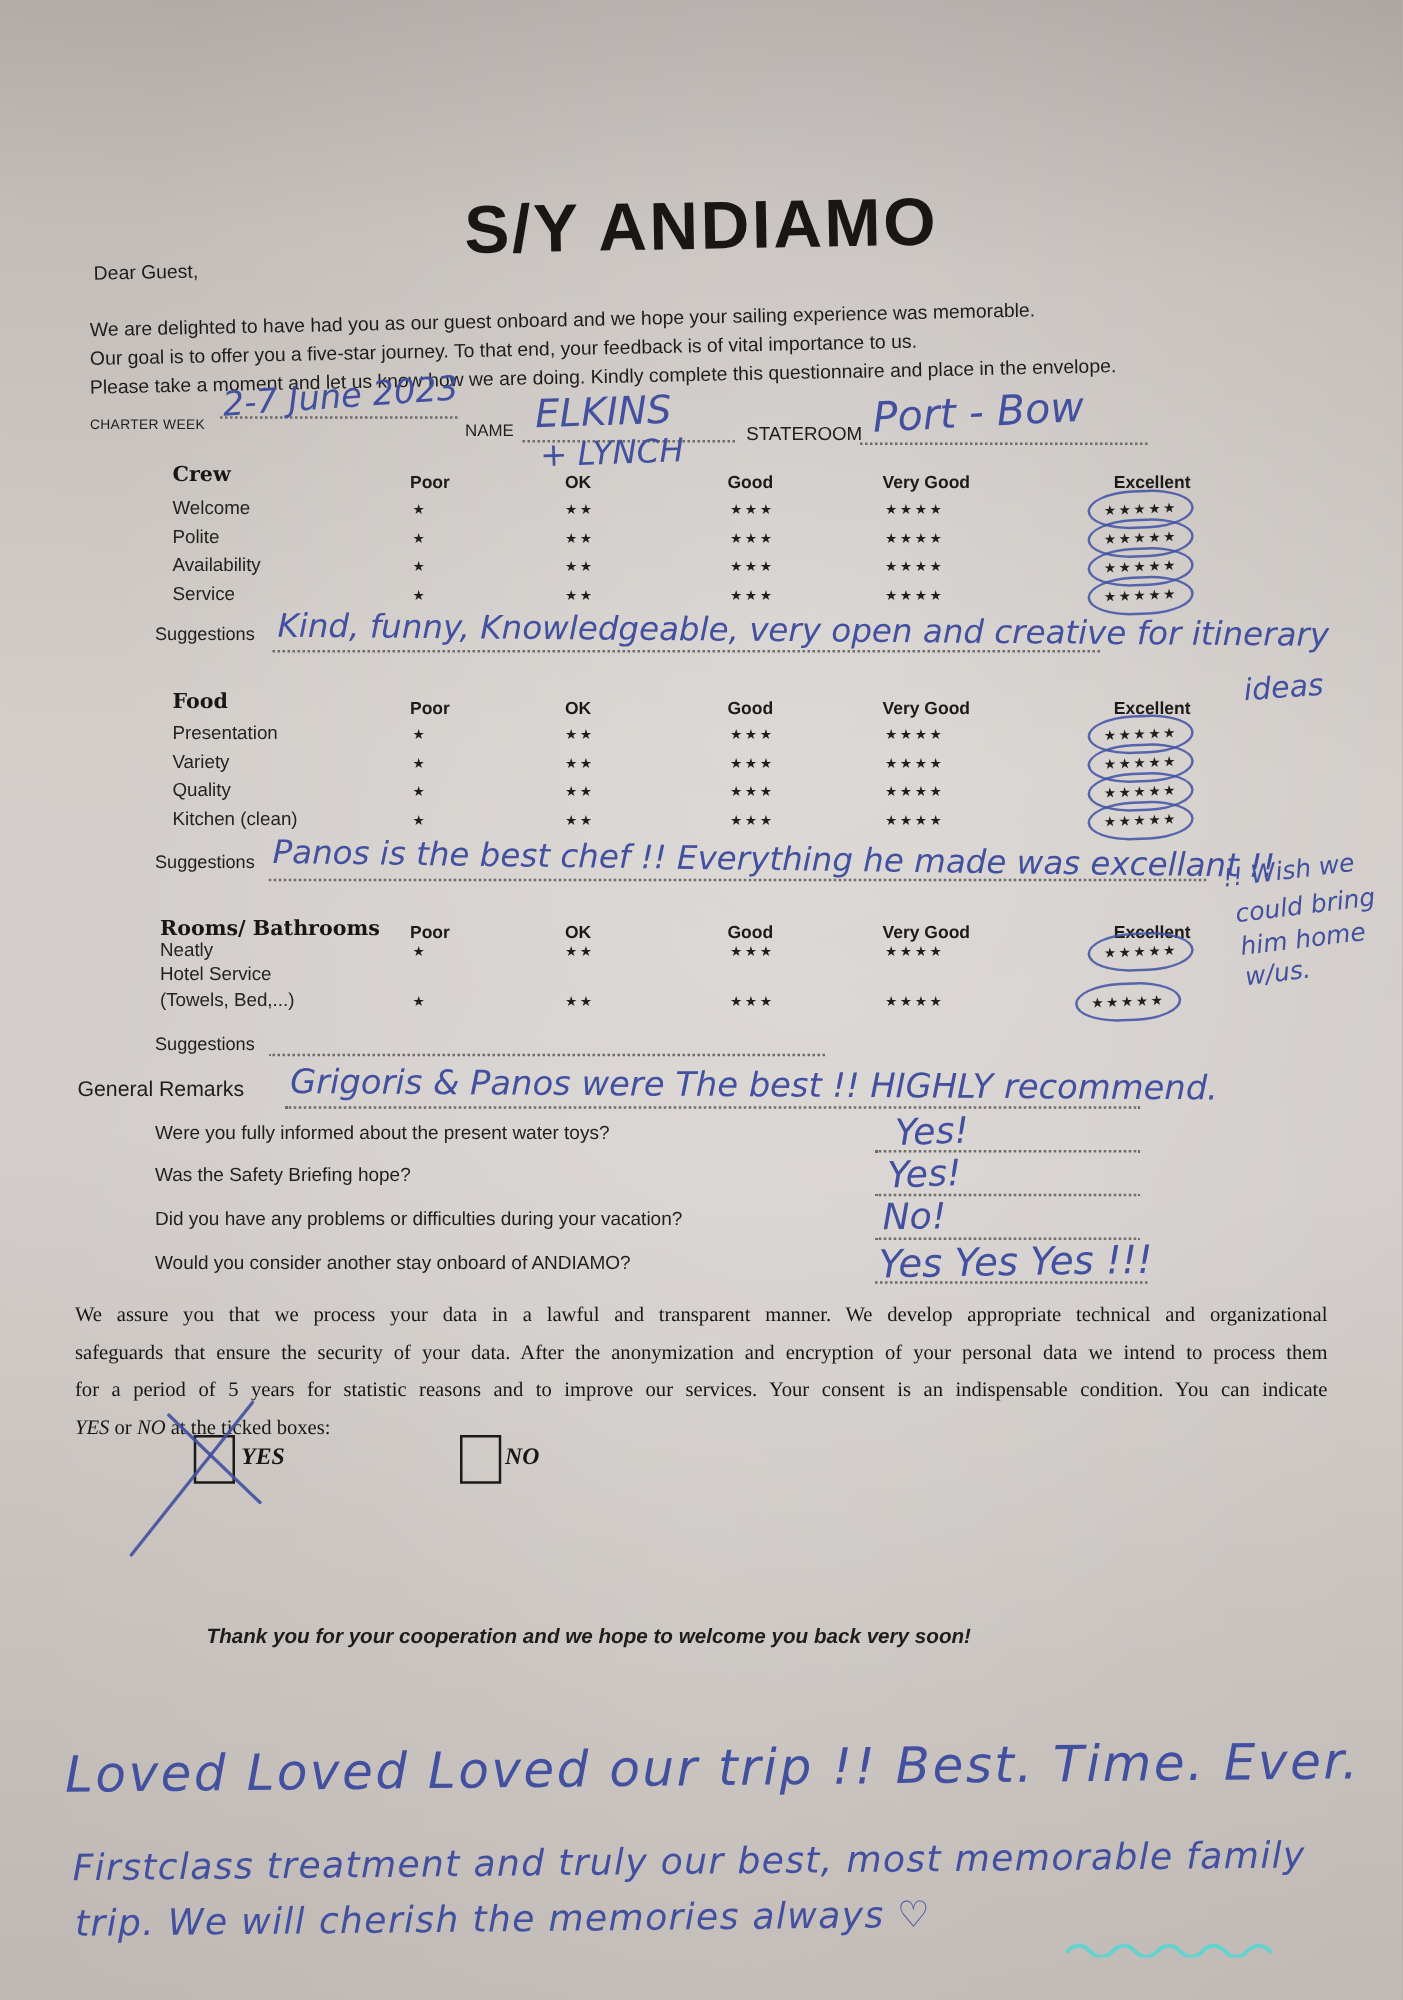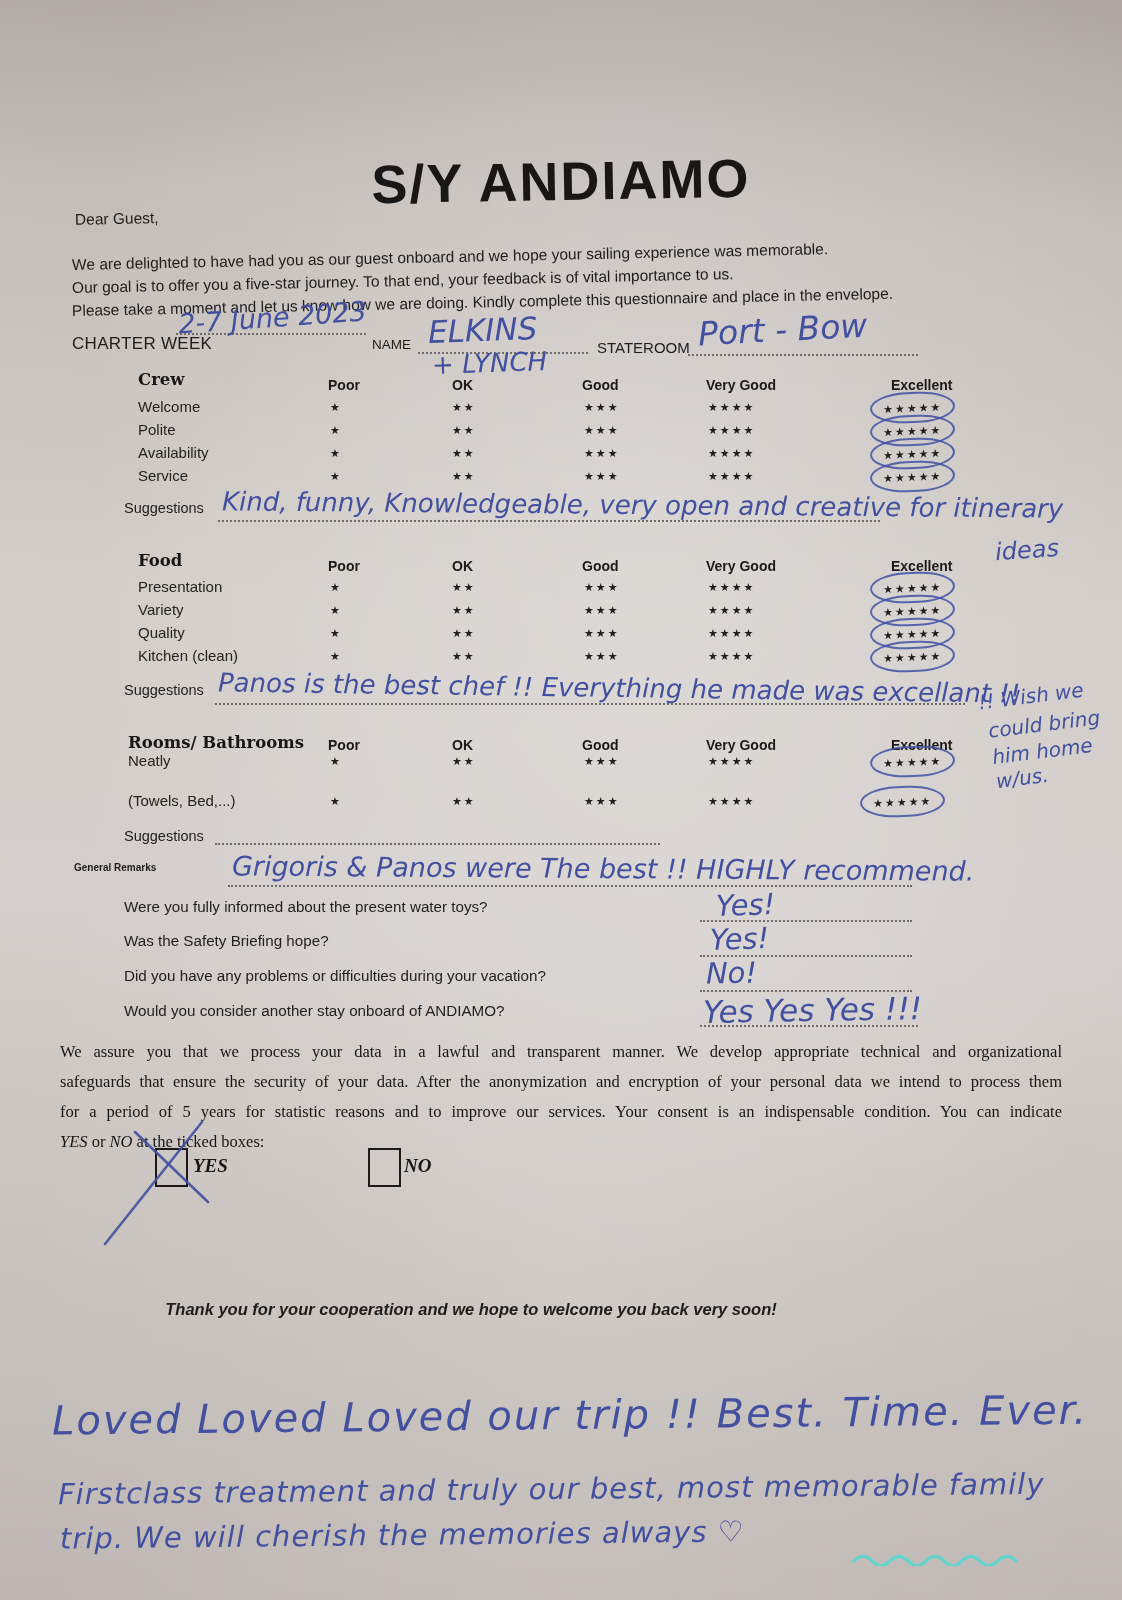--- a/index.html
+++ b/index.html
@@ -51,21 +51,21 @@
 
   <div class="abs" style="left:0;top:150px;width:1122px;text-align:center;transform:rotate(-1deg);">
     <span class="typed" style="font-size:54px;font-weight:600;letter-spacing:2px;color:#181716;">S/Y ANDIAMO</span>
   </div>
   <div class="abs typed" style="left:75px;top:210px;font-size:15.5px;transform:rotate(-1.2deg);">Dear Guest,</div>
 
   <div class="abs typed" style="left:72px;top:256px;font-size:15.5px;transform:rotate(-1.2deg);transform-origin:left;">We are delighted to have had you as our guest onboard and we hope your sailing experience was memorable.</div>
   <div class="abs typed" style="left:72px;top:279px;font-size:15.5px;transform:rotate(-1.2deg);transform-origin:left;">Our goal is to offer you a five-star journey. To that end, your feedback is of vital importance to us.</div>
   <div class="abs typed" style="left:72px;top:302px;font-size:15.5px;transform:rotate(-1.2deg);transform-origin:left;">Please take a moment and let us know how we are doing. Kindly complete this questionnaire and place in the envelope.</div>
 
-  <div class="abs typed" style="left:72px;top:334px;font-size:17px;letter-spacing:.3px;">CHARTER WEEK</div>
+  <div class="abs typed" style="left:72px;top:334px;font-size:11px;letter-spacing:.3px;">CHARTER WEEK</div>
   <div class="dots" style="left:176px;top:333px;width:190px;"></div>
   <div class="abs hw" style="left:178px;top:302px;font-size:27px;transform:rotate(-4deg);">2-7 June 2023</div>
 
   <div class="abs typed" style="left:372px;top:337px;font-size:13.5px;">NAME</div>
   <div class="dots" style="left:418px;top:352px;width:170px;"></div>
   <div class="abs hw" style="left:428px;top:312px;font-size:31px;transform:rotate(-2deg);">ELKINS</div>
   <div class="abs hw" style="left:432px;top:348px;font-size:26px;transform:rotate(-2deg);">+ LYNCH</div>
 
   <div class="abs typed" style="left:597px;top:339px;font-size:15px;">STATEROOM</div>
   <div class="dots" style="left:688px;top:354px;width:230px;"></div>
@@ -178,33 +178,36 @@
   </div>
 
   <div class="trow" style="top:752px;">
     <span class="cl" style="left:128px;">Neatly</span>
     <span class="st c1">★</span>
     <span class="st c2">★★</span>
     <span class="st c3">★★★</span>
     <span class="st c4">★★★★</span>
     <span class="circ"><span class="st">★★★★★</span></span>
   </div>
+  <div class="trow" style="top:771px;">
+    <span class="cl" style="left:128px;">Hotel Service</span>
+  </div>
   <div class="trow" style="top:792px;">
     <span class="cl" style="left:128px;">(Towels, Bed,...)</span>
     <span class="st c1">★</span>
     <span class="st c2">★★</span>
     <span class="st c3">★★★</span>
     <span class="st c4">★★★★</span>
     <span class="circ" style="left:860px;"><span class="st">★★★★★</span></span>
   </div>
 
   <div class="abs typed" style="left:124px;top:828px;font-size:14.5px;">Suggestions</div>
   <div class="dots" style="left:215px;top:843px;width:445px;"></div>
 
-  <div class="abs typed" style="left:74px;top:862px;font-size:10px;font-weight:bold;">General Remarks</div>
+  <div class="abs typed" style="left:62px;top:862px;font-size:17px;font-weight:normal;">General Remarks</div>
   <div class="dots" style="left:228px;top:885px;width:684px;"></div>
   <div class="abs hw" style="left:232px;top:853px;font-size:27px;transform:rotate(0.4deg);">Grigoris &amp; Panos were The best !! HIGHLY recommend.</div>
 
   <div class="qtext" style="top:898px;">Were you fully informed about the present water toys?</div>
   <div class="dots" style="left:700px;top:920px;width:212px;"></div>
   <div class="abs hw" style="left:716px;top:888px;font-size:29px;transform:rotate(-2deg);">Yes!</div>
 
   <div class="qtext" style="top:932px;">Was the Safety Briefing hope?</div>
   <div class="dots" style="left:700px;top:955px;width:212px;"></div>
   <div class="abs hw" style="left:710px;top:922px;font-size:29px;transform:rotate(-2deg);">Yes!</div>

